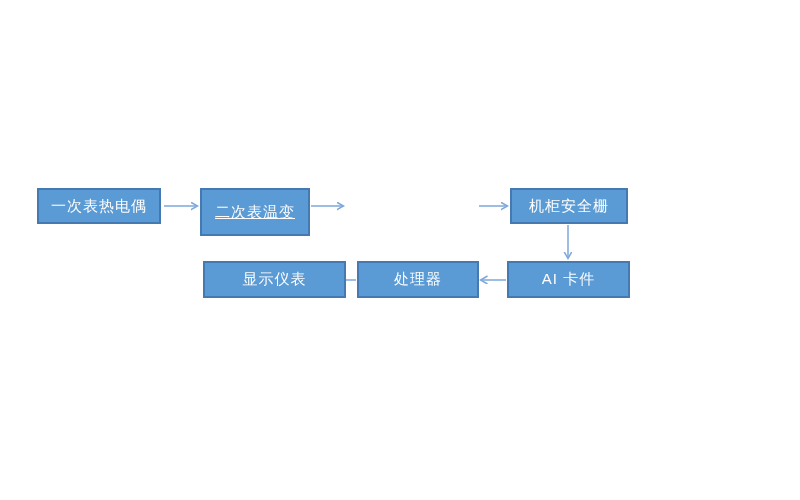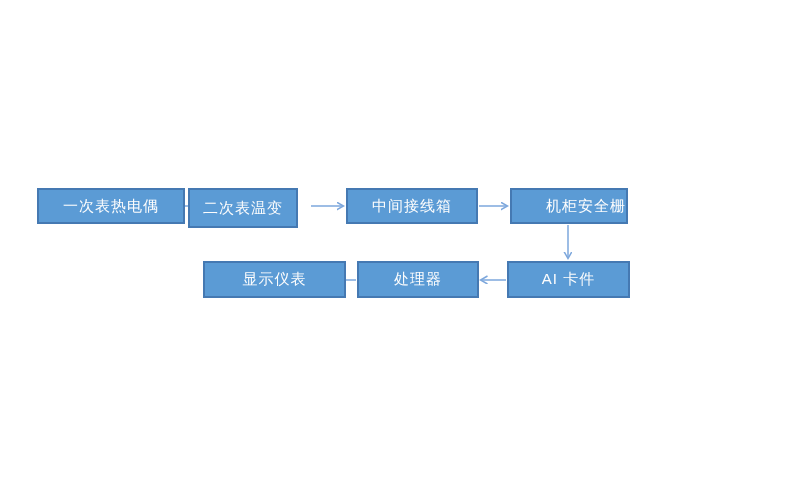--- a/index.html
+++ b/index.html
@@ -21,24 +21,24 @@
     color: #fdfdfd;
     display: flex;
     align-items: center;
     justify-content: center;
     font-size: 15px;
     letter-spacing: 1px;
     white-space: nowrap;
   }
 
   
-  .n1 { left: 37px;  top: 188px; width: 148px; height: 36px; }
-  .n2 { left: 188px; top: 188px; width: 110px; height: 40px; }
+  .n1 { left: 37px;  top: 188px; width: 124px; height: 36px; }
+  .n2 { left: 200px; top: 188px; width: 110px; height: 48px; text-decoration: underline; }
   .n3 { left: 346px; top: 188px; width: 132px; height: 36px; }
-  .n4 { left: 510px; top: 188px; width: 118px; height: 36px; justify-content: flex-end; }
+  .n4 { left: 510px; top: 188px; width: 118px; height: 36px; }
   
   .n5 { left: 507px; top: 261px; width: 123px; height: 37px; text-align: right; }
   .n6 { left: 357px; top: 261px; width: 122px; height: 37px; }
   .n7 { left: 203px; top: 261px; width: 143px; height: 37px; }
 
   .arrow-layer {
     position: absolute;
     left: 0; top: 0;
     width: 800px; height: 500px;
     pointer-events: none;
@@ -62,23 +62,20 @@
     <line x1="506" y1="280" x2="481" y2="280" stroke="#7da7dc" stroke-width="1.5" marker-end="url(#openArrow)"></line>
     <line x1="356" y1="280" x2="326" y2="280" stroke="#7da7dc" stroke-width="1.5" marker-end="url(#openArrow)"></line>
   </svg>
 
   <div class="flow-node n1">
     <span>一次表热电偶</span>
   </div>
   <div class="flow-node n2">
     <span>二次表温变</span>
   </div>
-  <div class="flow-node n3">
-    <span>中间接线箱</span>
-  </div>
   <div class="flow-node n4">
     <span>机柜安全栅</span>
   </div>
   <div class="flow-node n5">
     <span>AI 卡件</span>
   </div>
   <div class="flow-node n6">
     <span>处理器</span>
   </div>
   <div class="flow-node n7">

